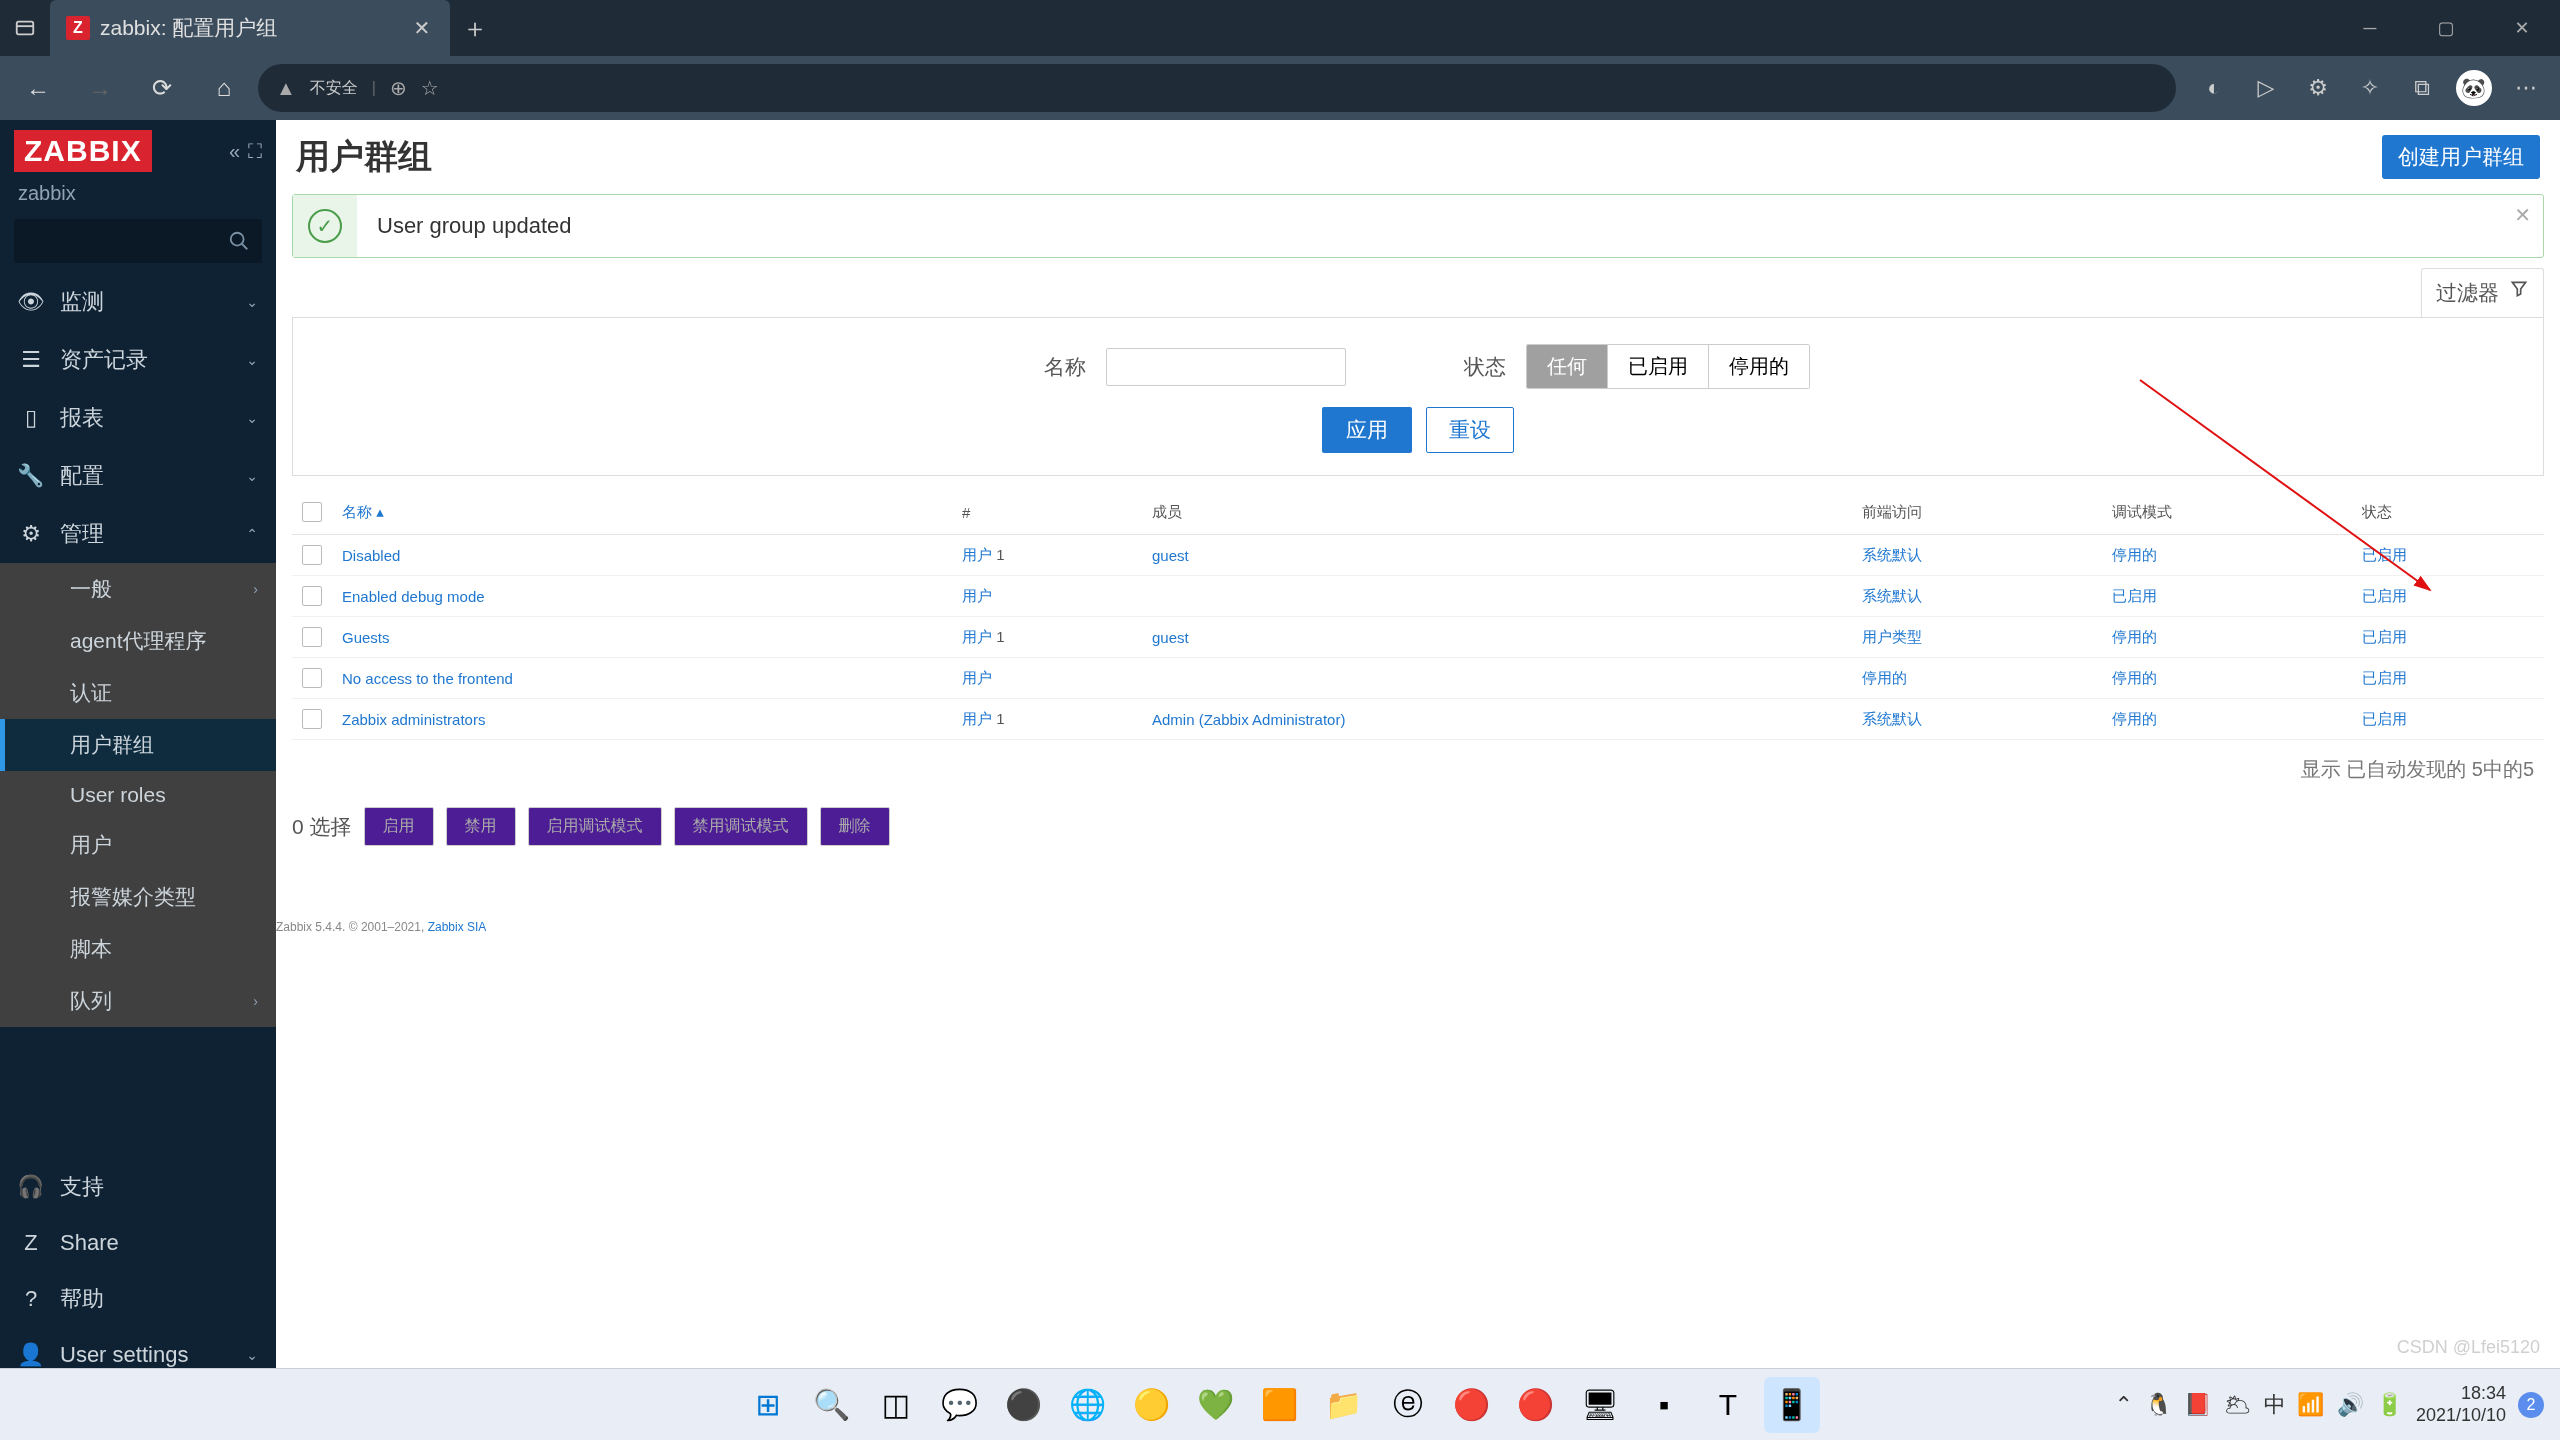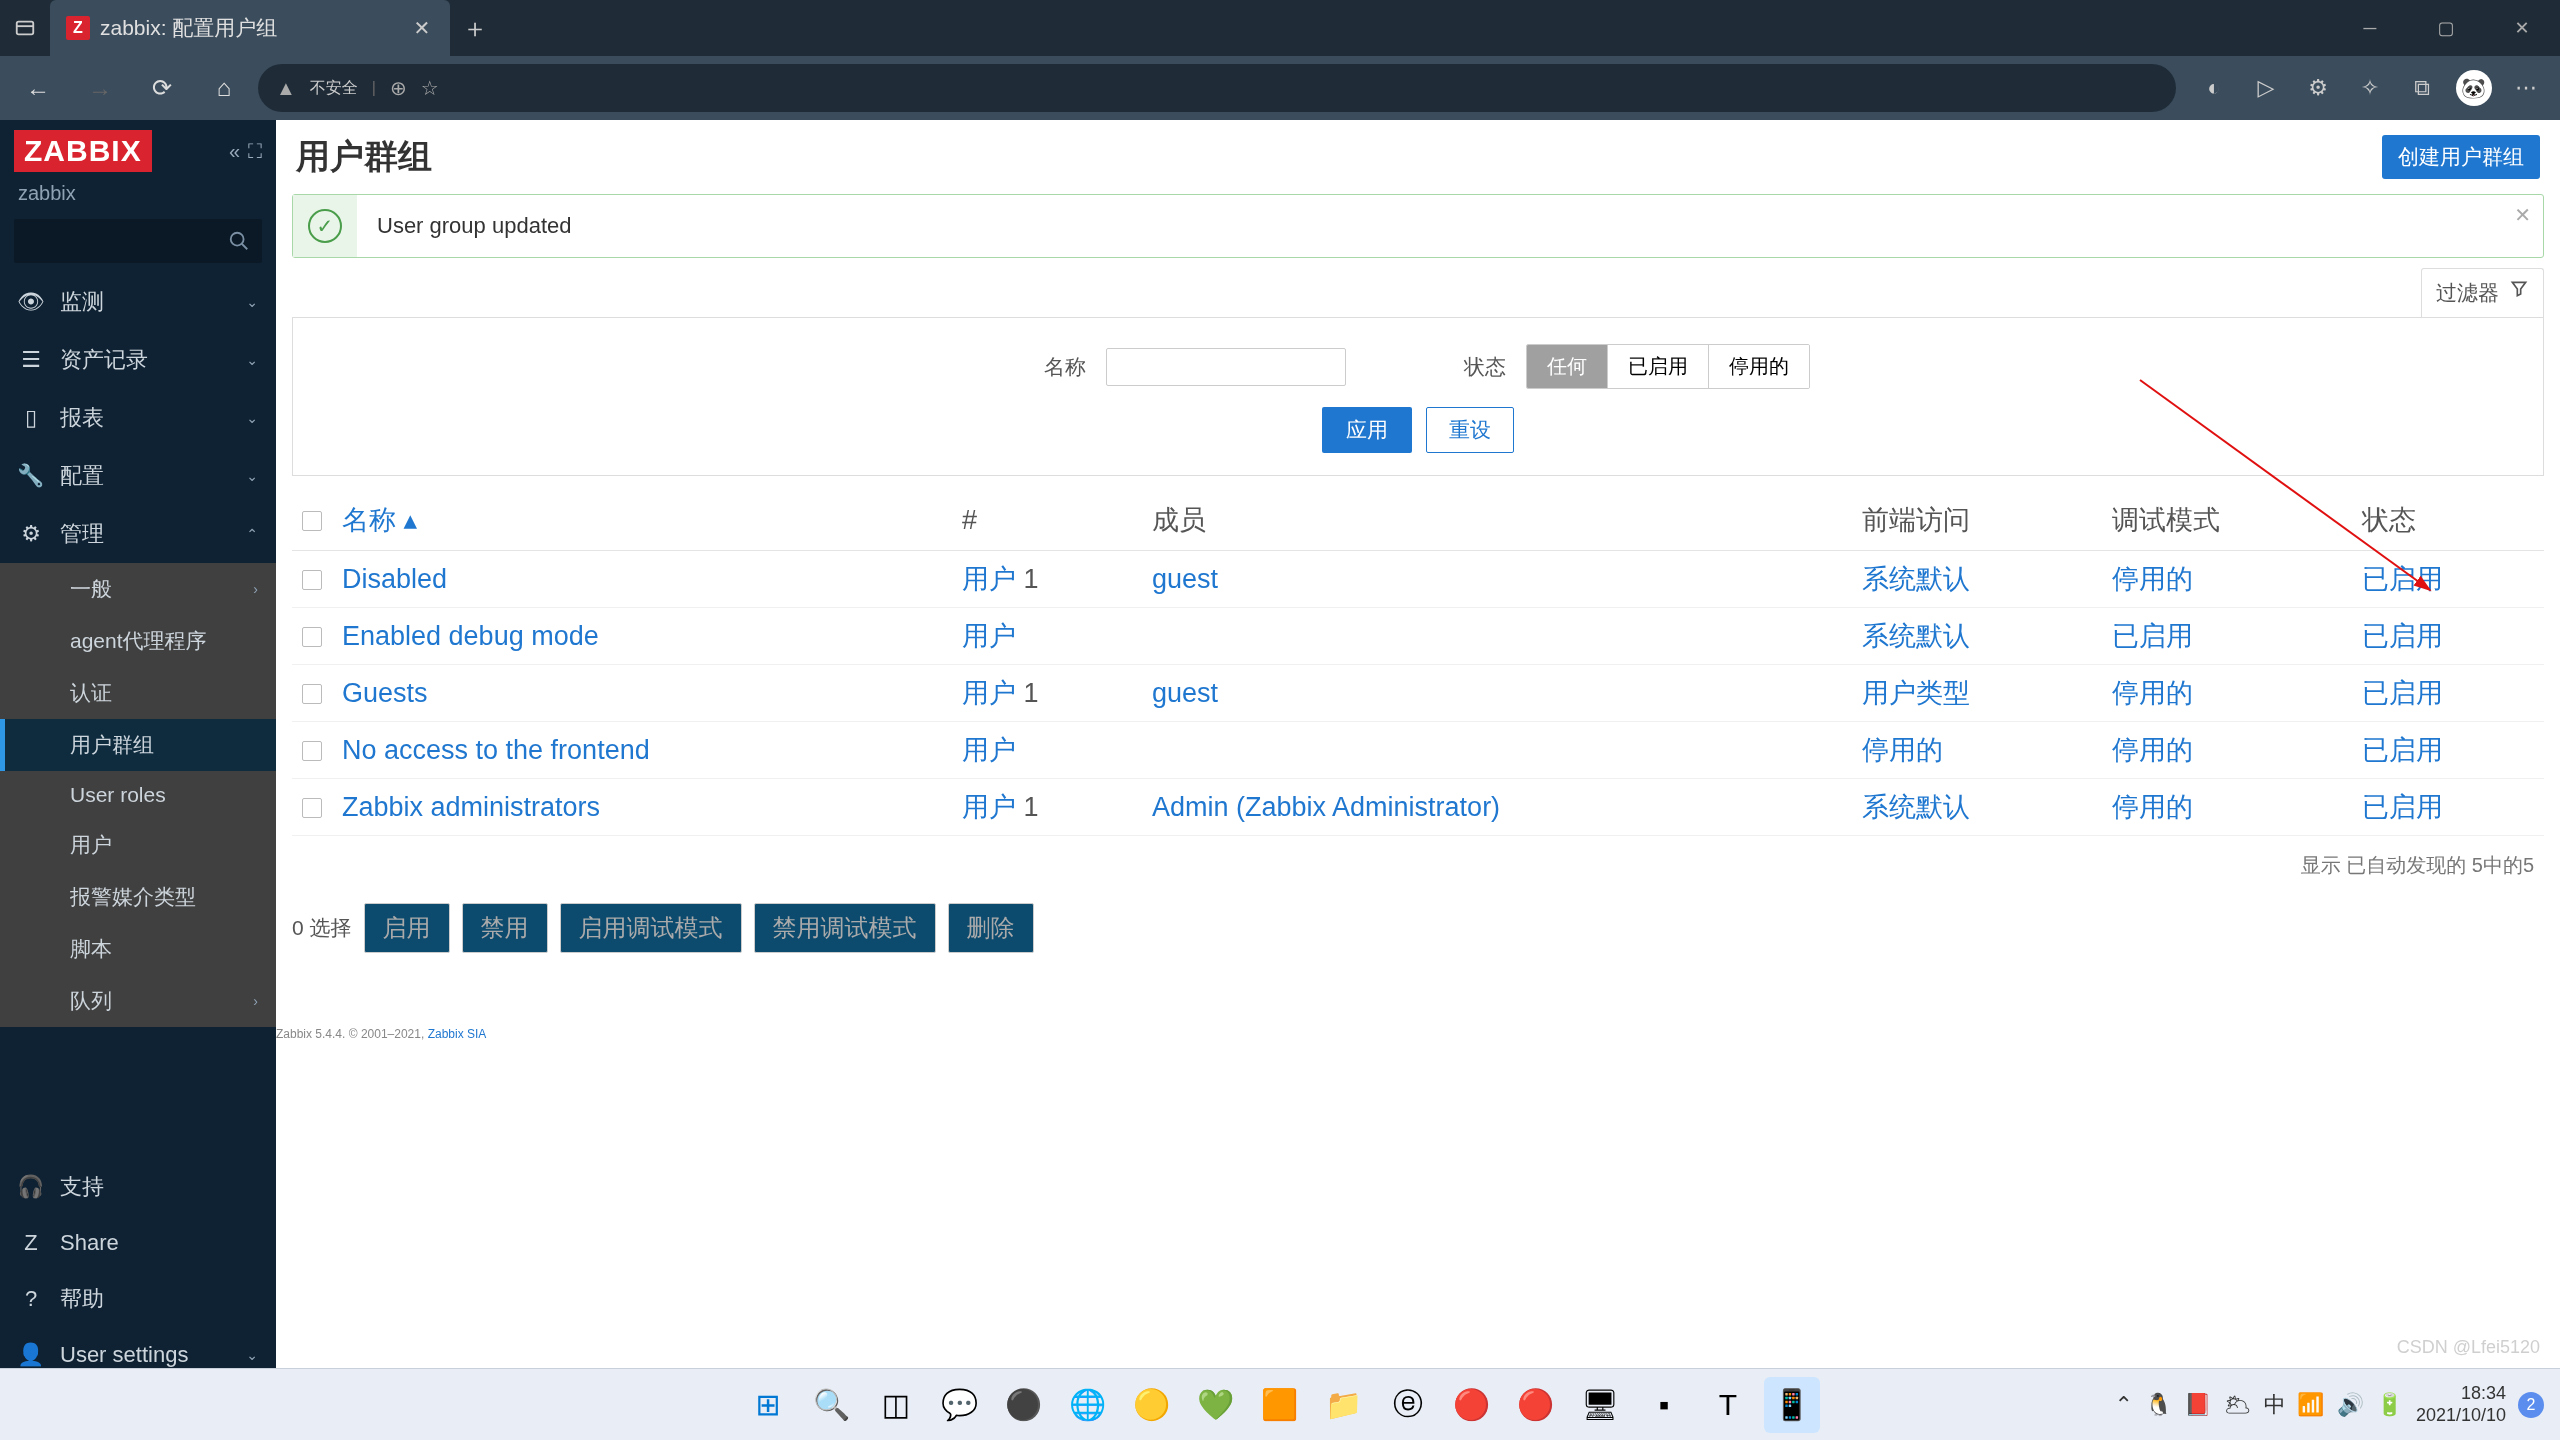--- a/index.html
+++ b/index.html
@@ -56,31 +56,31 @@
 .filter-row{display:flex;justify-content:center;align-items:center;gap:20px;margin-bottom:18px;font-size:21px;color:#555}
 .filter-row label{min-width:60px;text-align:right}
 .filter-input{width:240px;height:38px;border:1px solid #ccc;border-radius:2px;padding:0 8px}
 .btn-group{display:flex;border:1px solid #ccc;border-radius:2px;overflow:hidden}
 .btn-group button{border:none;padding:8px 20px;font-size:20px;background:#fff;cursor:pointer;border-right:1px solid #ccc}
 .btn-group button:last-child{border-right:none}
 .btn-group button.active{background:#a0a0a0;color:#fff}
 .filter-actions{display:flex;justify-content:center;gap:14px}
 .btn-primary{background:#1f77d0;color:#fff;border:none;padding:9px 24px;font-size:21px;border-radius:2px;cursor:pointer}
 .btn-secondary{background:#fff;color:#1f77d0;border:1px solid #1f77d0;padding:8px 22px;font-size:21px;border-radius:2px;cursor:pointer}
-.data-table{width:calc(100% - 32px);margin:14px 16px 6px;border-collapse:collapse;font-size:27px}
+.data-table{width:calc(100% - 32px);margin:14px 16px 6px;border-collapse:collapse;font-size:15px}
 .data-table th{text-align:left;padding:12px 10px;font-weight:normal;color:#555;border-bottom:1px solid #e4e4e4}
 .data-table th.linkh{color:#1f77d0}
 .data-table td{padding:10px 10px;border-bottom:1px solid #f0f0f0;color:#555}
 .data-table a{color:#1f77d0;text-decoration:none}
 .green{color:#4a9d4a}
 .red{color:#d9534f}
 .chk{width:20px;height:20px;border:1px solid #bbb;border-radius:2px;display:inline-block;vertical-align:middle}
 .table-footer{text-align:right;padding:10px 26px;color:#777;font-size:20px}
 .bulk-bar{display:flex;align-items:center;gap:12px;padding:14px 16px;font-size:21px;color:#555}
-.bulk-bar button{border:1px solid #ccc;background:#0c4a6e;color:#aaa;padding:8px 18px;font-size:24px;border-radius:2px;cursor:not-allowed}
+.bulk-bar button{border:1px solid #ccc;background:#4c1d95;color:#aaa;padding:8px 18px;font-size:16px;border-radius:2px;cursor:not-allowed}
 .footer{padding:60px 0 20px;color:#888;font-size:12px}
 .footer a{color:#1f77d0;text-decoration:none}
 .arrow-annotation{position:absolute;pointer-events:none}
 .taskbar{position:fixed;bottom:0;left:0;right:0;height:72px;background:#e9eef6;display:flex;align-items:center;border-top:1px solid #c8d0dc}
 .task-center{position:absolute;left:50%;transform:translateX(-50%);display:flex;gap:8px;align-items:center}
 .task-icon{width:56px;height:56px;display:flex;align-items:center;justify-content:center;font-size:30px;border-radius:6px}
 .task-right{margin-left:auto;display:flex;align-items:center;gap:12px;padding-right:16px;color:#333;font-size:18px}
 .tray-icon{font-size:22px}
 .clock{text-align:right;font-size:18px;line-height:1.2}
 .watermark{position:fixed;right:20px;bottom:82px;color:#bbb;font-size:18px;opacity:.7}

